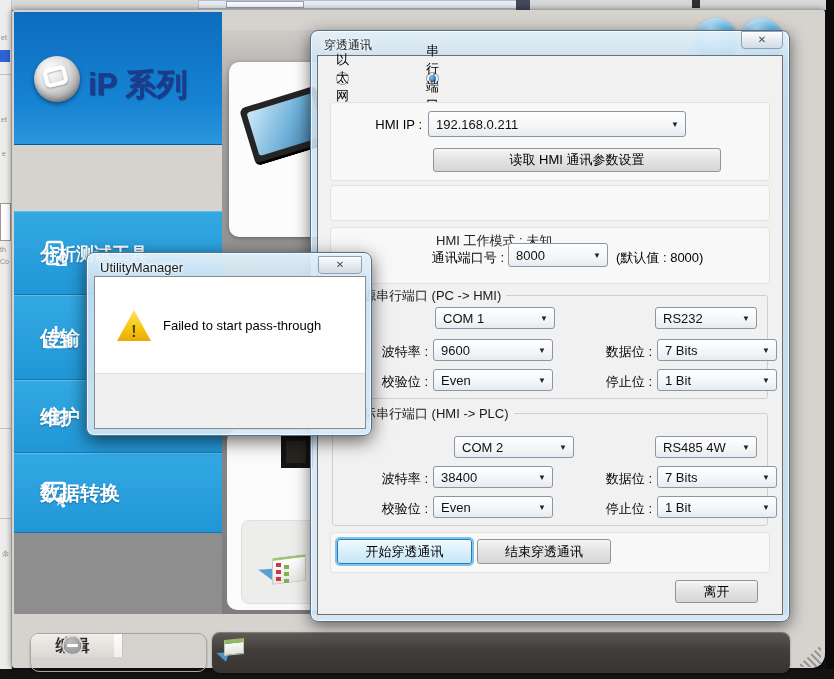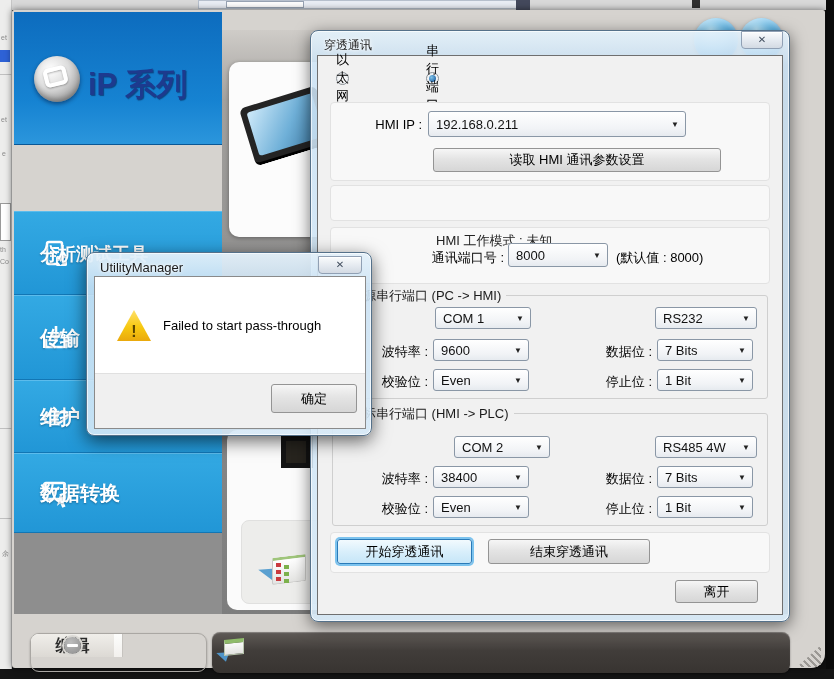--- a/index.html
+++ b/index.html
@@ -131,42 +131,42 @@
   .lb-port{left:398px;top:249px;width:106px;}
   .port-note{left:616px;top:249px;font-size:13px;color:#000;z-index:23;white-space:nowrap;}
   .mode-text{left:436px;top:196px;font-size:13px;color:#222;z-index:23;white-space:nowrap;margin-top:36px;}
   .combo{background:linear-gradient(#ffffff,#f1f3f6 70%,#e6eaef);border:1px solid #8a97a6;
     border-radius:3px;font-size:13px;color:#111;display:flex;align-items:center;
     padding:0 20px 0 7px;z-index:23;cursor:pointer;white-space:nowrap;}
   .combo .arr{right:6px;font-size:8px;color:#222;top:50%;transform:translateY(-50%);}
   .combo .cv{position:static;overflow:hidden;}
   .cb-ip{left:428px;top:111px;width:258px;height:26px;}
   .cb-port{left:508px;top:243px;width:100px;height:24px;}
-  .cbs{width:96px;height:22px;}
+  .cbs{width:120px;height:22px;}
   .cb-com1{left:435px;top:307px;} .cb-if1{left:655px;top:307px;width:102px;}
   .cb-baud1{left:433px;top:339px;} .cb-data1{left:657px;top:339px;}
   .cb-par1{left:433px;top:369px;} .cb-stop1{left:657px;top:369px;}
   .cb-com2{left:454px;top:436px;} .cb-if2{left:655px;top:436px;width:102px;}
   .cb-baud2{left:433px;top:466px;} .cb-data2{left:657px;top:466px;}
   .cb-par2{left:433px;top:496px;} .cb-stop2{left:657px;top:496px;}
   .lb-baud1{left:370px;top:343px;width:58px;} .lb-data1{left:592px;top:343px;width:60px;}
   .lb-par1{left:370px;top:373px;width:58px;} .lb-stop1{left:592px;top:373px;width:60px;}
   .lb-baud2{left:370px;top:470px;width:58px;} .lb-data2{left:592px;top:470px;width:60px;}
   .lb-par2{left:370px;top:500px;width:58px;} .lb-stop2{left:592px;top:500px;width:60px;}
   .grp{border:1px solid #cfcfcf;border-radius:3px;z-index:22;}
   .g-src{left:332px;top:295px;width:436px;height:104px;}
   .g-dst{left:332px;top:413px;width:436px;height:113px;}
   .grp-legend{left:12px;top:-9px;background:#f1f1f1;padding:0 5px;font-size:13px;color:#1a1a1a;white-space:nowrap;}
   .btn{background:linear-gradient(#f6f6f6,#e4e4e4 45%,#d6d6d6);border:1px solid #949494;
     border-radius:3px;font-size:13px;color:#000;display:flex;align-items:center;
     justify-content:center;z-index:23;cursor:pointer;}
   .b-read{left:433px;top:148px;width:288px;height:24px;}
   .b-start{left:337px;top:539px;width:135px;height:25px;border:1px solid #2a7ab8;
     box-shadow:0 0 0 2px #7cc3ee;background:linear-gradient(#f2fafe,#d9effb 50%,#c6e6f8);}
-  .b-end{left:488px;top:539px;width:162px;height:25px;}
+  .b-end{left:477px;top:539px;width:134px;height:25px;}
   .b-exit{left:675px;top:580px;width:83px;height:23px;}
 
   
   .edlg{left:86px;top:252px;width:286px;height:184px;z-index:40;
     box-shadow:0 5px 18px rgba(0,0,0,.6), inset 0 0 0 1px rgba(255,255,255,.65);}
   .edlg-title{left:100px;top:260px;font-size:13px;z-index:41;}
   .edlg-close{left:318px;top:256px;width:44px;z-index:42;}
   .edlg-client{left:94px;top:276px;width:272px;height:153px;background:#fff;
     border:1px solid #8a8a8a;z-index:41;}
   .edlg-footer{left:0;right:0;bottom:0;height:55px;background:#f0f0f0;border-top:1px solid #e0e0e0;}
@@ -390,15 +390,14 @@
   <div class="close-btn edlg-close">
     <span>✕</span>
   </div>
   <div class="edlg-client">
     <div class="edlg-footer"></div>
   </div>
   <div class="warn">
     <span>!</span>
   </div>
   <div class="err-msg">Failed to start pass-through</div>
-  <div class="btn b-ok">确定</div>
 
 </div>
 
 </body></html>

